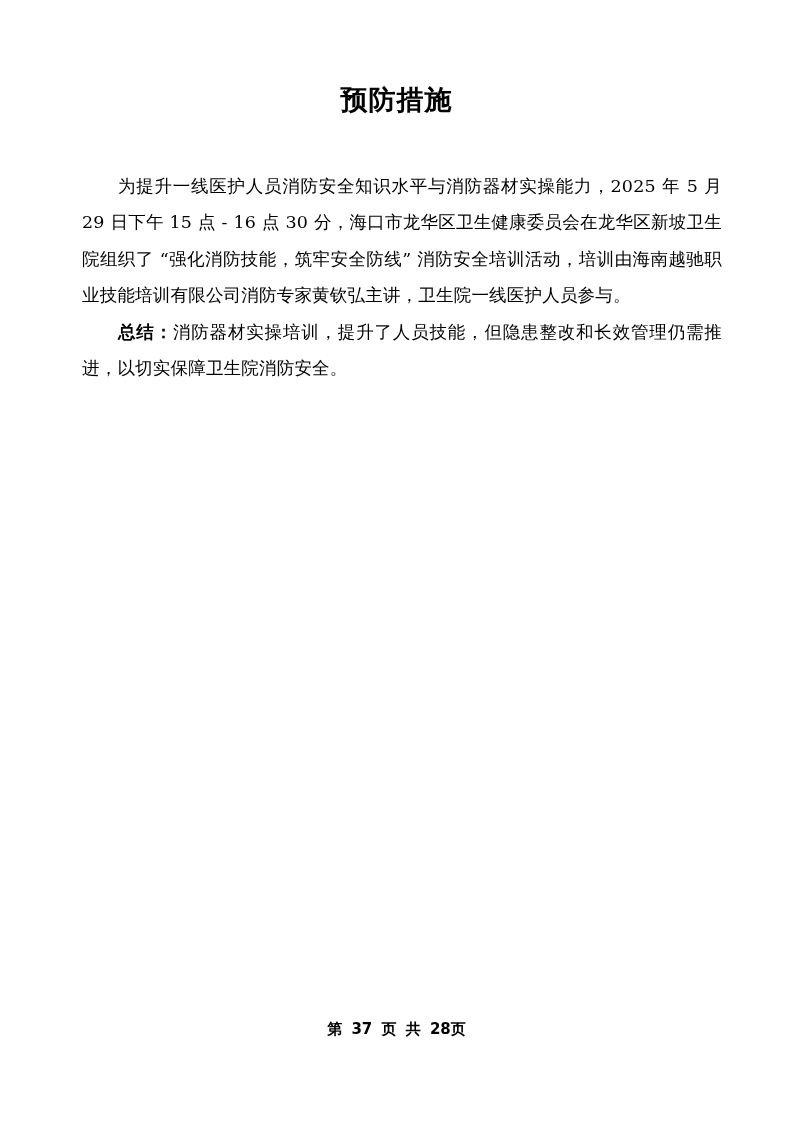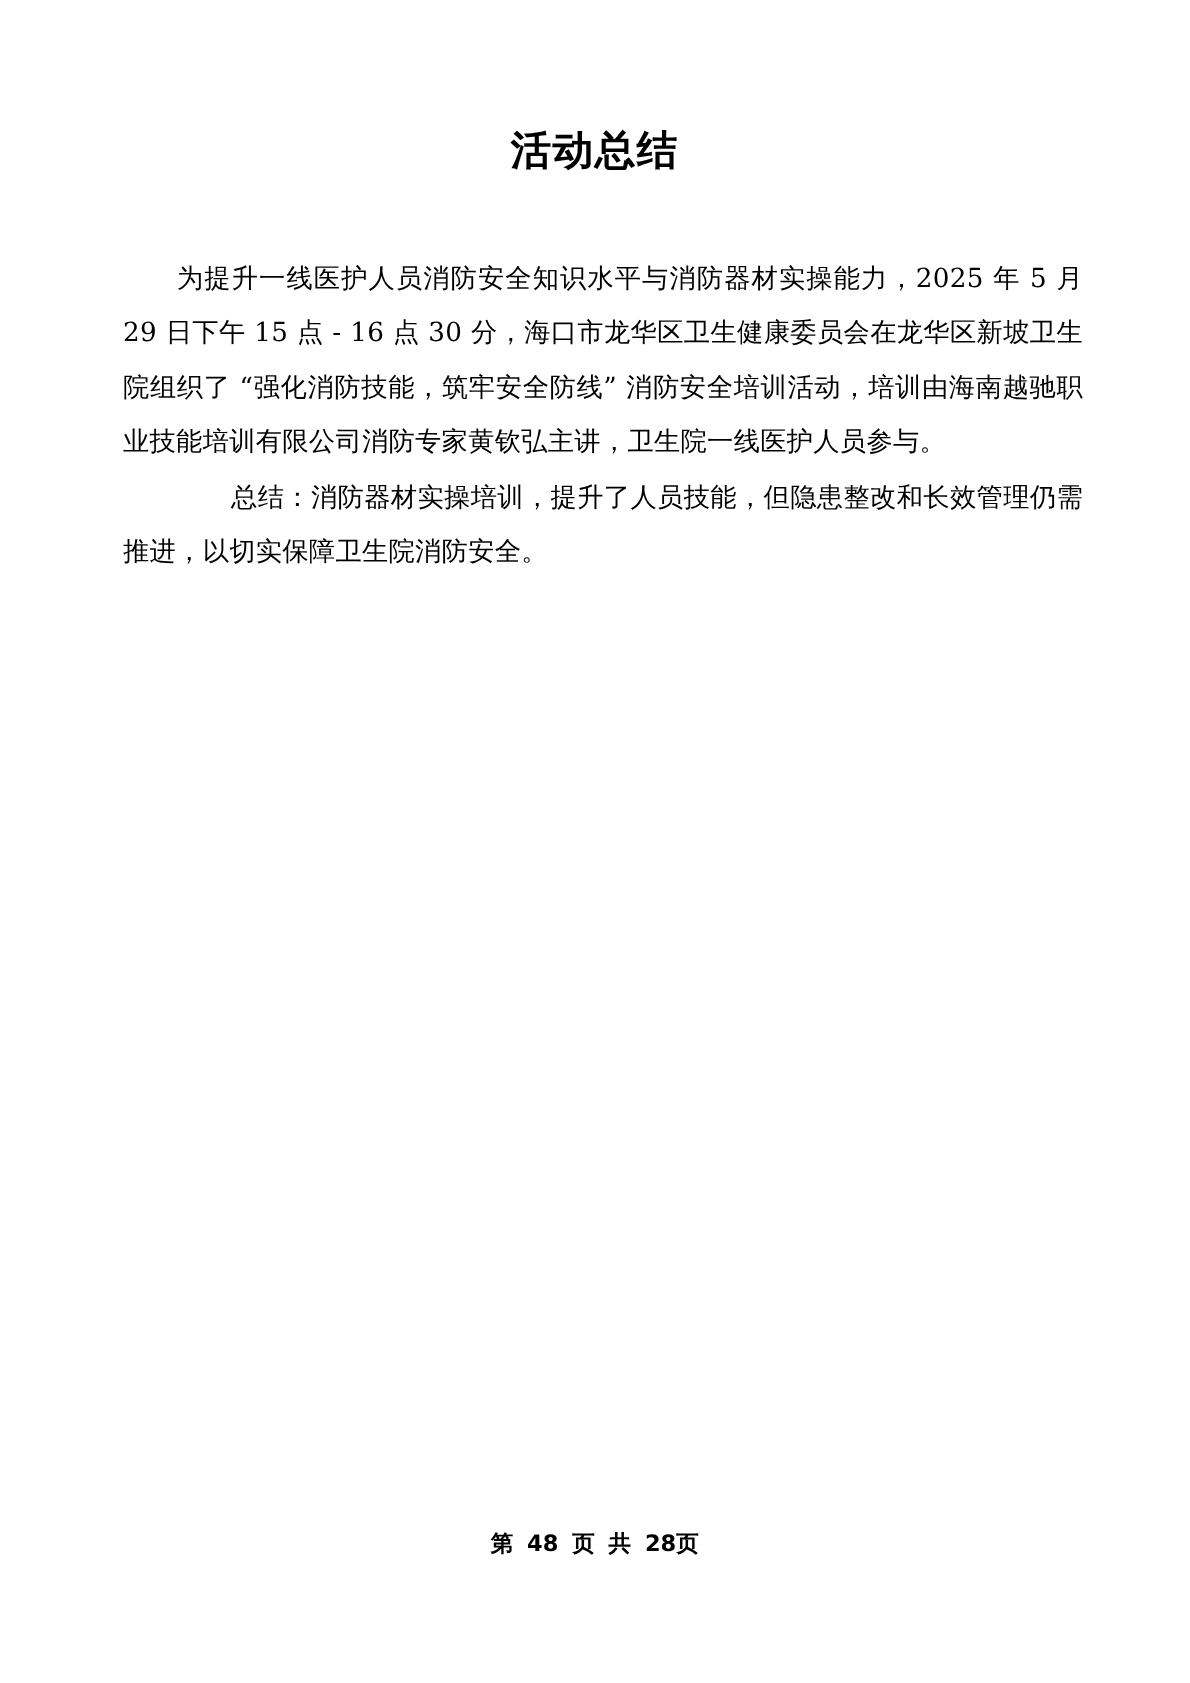--- a/index.html
+++ b/index.html
@@ -4,28 +4,28 @@
 <style>
   html, body { margin: 0; padding: 0; background: #ffffff; }
   body { width: 793px; height: 1122px; position: relative; overflow: hidden;
          font-family: "DejaVu Serif", "Liberation Serif", serif; color: #000; }
   .title { position: absolute; left: 0; width: 793px; top: 82px; text-align: center;
            font-family: "DejaVu Sans", "Liberation Sans", sans-serif; font-weight: bold;
            font-size: 27px; letter-spacing: 1px; }
   .body { position: absolute; left: 82px; width: 640px; top: 168px; }
   .para { margin: 0; font-size: 17.5px; line-height: 36.4px; text-indent: 36px;
           text-align: justify; text-align-last: left; letter-spacing: 0.2px; }
-  .bold-lead { font-weight: normal; font-family: "DejaVu Sans", "Liberation Sans", sans-serif; margin-left: 36px; }
+  .bold-lead { font-weight: bold; font-family: "DejaVu Sans", "Liberation Sans", sans-serif; }
   .footer { position: absolute; left: 0; width: 793px; top: 1020px; text-align: center;
             font-family: "DejaVu Sans", "Liberation Sans", sans-serif; font-weight: bold;
             font-size: 15px; word-spacing: 4px; }
 </style>
 </head>
 <body>
 
-<div class="title">活动总结</div>
+<div class="title">预防措施</div>
 
 <div class="body">
   <p class="para">为提升一线医护人员消防安全知识水平与消防器材实操能力，2025 年 5 月 29 日下午 15 点 - 16 点 30 分，海口市龙华区卫生健康委员会在龙华区新坡卫生院组织了 “强化消防技能，筑牢安全防线” 消防安全培训活动，培训由海南越驰职业技能培训有限公司消防专家黄钦弘主讲，卫生院一线医护人员参与。</p>
   <p class="para"><span class="bold-lead">总结：</span><span>消防器材实操培训，提升了人员技能，但隐患整改和长效管理仍需推进，以切实保障卫生院消防安全。</span></p>
 </div>
 
-<div class="footer">第 48 页 共 28页</div>
+<div class="footer">第 37 页 共 28页</div>
 
 </body></html>

